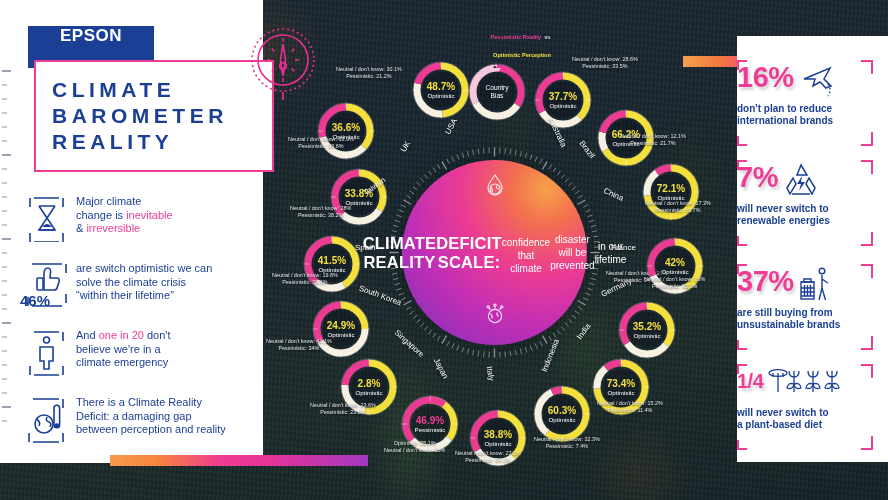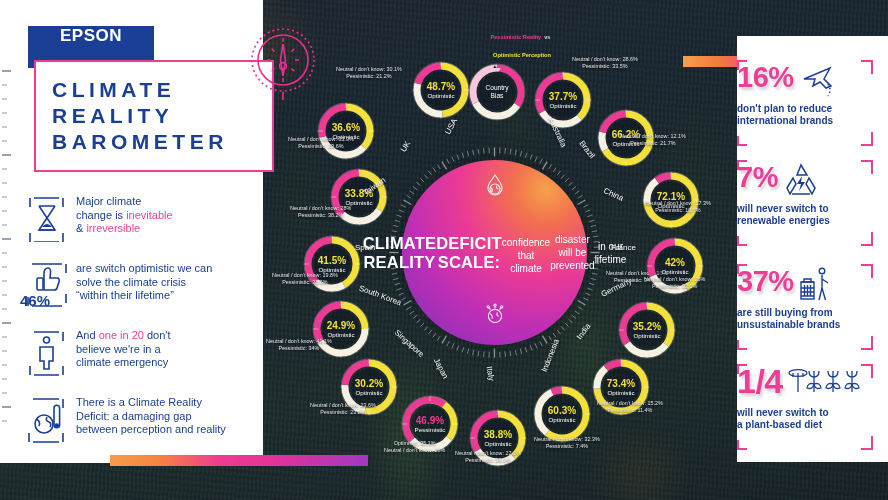--- a/index.html
+++ b/index.html
@@ -88,21 +88,21 @@
   
   .right-panel {
     position:absolute; left:737px; top:36px; width:151px; height:426px; background:#fff;
   }
   .stat { position:absolute; left:0; width:136px; height:86px; }
   .bracket { position:absolute; inset:0; pointer-events:none; }
   .bracket i { position:absolute; background:#ef3d96; }
   .stat-top { display:flex; align-items:flex-start; gap:4px; height:42px; }
   .stat-num { color:#ef3d96; font-size:29px; font-weight:bold; line-height:34px; letter-spacing:-.5px;
               text-shadow:2px 3px 3px rgba(120,120,130,.33); }
-  .stat-num.frac { font-size:34px; }
+  .stat-num.frac { font-size:20px; }
   .stat-ico { margin-top:2px; }
   .stat-desc { color:#1b3f94; font-size:10px; line-height:12.4px; font-weight:bold; margin-top:1px; }
 
   
   .center-circle {
     position:absolute; left:402px; top:160px; width:185px; height:185px; border-radius:50%;
     background: radial-gradient(circle at 78% 16%, #f7a14a 0%, #f2704f 16%, #ec3b93 40%, #c22fb4 64%, #7b2fbe 100%);
     display:flex; flex-direction:row; align-items:center; justify-content:center; text-align:center;
     box-shadow:0 0 26px rgba(0,0,0,.28);
   }
@@ -180,22 +180,22 @@
         <i style="top: 336px; width: 9px; opacity: 0.8;"></i>
         <i style="top: 350px; width: 5px; opacity: 0.45;"></i>
       </div>
 
     <div class="epson-block">
       <span class="epson-word">EPSON</span>
     </div>
 
     <div class="title-box">
       <div class="tline">CLIMATE</div>
+      <div class="tline">BAROMETER</div>
       <div class="tline">REALITY</div>
-      <div class="tline">BAROMETER</div>
     </div>
 
     <div class="bullets">
 
       <div class="bullet">
         <div class="bullet-icon">
           <svg width="44" height="48" viewBox="0 0 44 48" fill="none" stroke="#1b3f94" stroke-width="1.6">
             <path d="M9 4 H34 M38 4 V13 M38 39 V48 M9 48 H34 M5 48 V39 M5 13 V4" stroke-width="1.6"></path>
             <path d="M14 12 H30 M14 12 L22 24 L14 36 H30 L22 24 L30 12"></path>
             <path d="M14 36 H30"></path>
@@ -554,21 +554,21 @@
           <circle cx="32" cy="32" r="24" fill="none" stroke="#f6f1e2" stroke-width="7" stroke-dasharray="35.59 115.21" stroke-dashoffset="-79.02" transform="rotate(-90 32 32)"></circle>
           <circle cx="32" cy="32" r="24" fill="none" stroke="#ec3b93" stroke-width="7" stroke-dasharray="35.89 114.91" stroke-dashoffset="-114.61" transform="rotate(-90 32 32)"></circle>
     <g stroke="rgba(255,255,255,.55)" stroke-width=".8">
       <line x1="32" y1="4" x2="32" y2="9"></line>
             <line x1="32" y1="55" x2="32" y2="60"></line>
       <line x1="4" y1="32" x2="9" y2="32"></line>
             <line x1="55" y1="32" x2="60" y2="32"></line>
     </g>
         </svg>
         <div class="g-label">
-       <div class="g-val opt">30.2%</div>
+       <div class="g-val opt">2.8%</div>
        <div class="g-cap">Optimistic</div>
      </div>
       </div>
       <div class="g-country" style="left: 391px; top: 339px; transform: rotate(42deg);">Singapore</div>
       <div class="g-stats" style="left: 310px; top: 402px;"><span>Neutral / don't know: 23.6%</span><br><span>Pessimistic: 23.8%</span></div>
       <div class="gauge" style="left: 398px; top: 392px;">
         <svg width="64" height="64" viewBox="0 0 64 64">
     <circle cx="32" cy="32" r="18.5" fill="rgba(14,22,32,.55)"></circle>
     <circle cx="32" cy="32" r="28" fill="none" stroke="rgba(255,255,255,.35)" stroke-width=".7"></circle>
     <circle cx="32" cy="32" r="24" fill="none" stroke="#f3e03c" stroke-width="7" stroke-dasharray="52.93 97.87" stroke-dashoffset="0.00" transform="rotate(-90 32 32)"></circle>
@@ -686,21 +686,21 @@
             <line x1="55" y1="32" x2="60" y2="32"></line>
     </g>
         </svg>
         <div class="g-label">
        <div class="g-val opt">42%</div>
        <div class="g-cap">Optimistic</div>
      </div>
       </div>
       <div class="g-country" style="left: 611px; top: 243px; transform: rotate(0deg);">France</div>
       <div class="g-stats" style="left: 644px; top: 276px;"><span>Neutral / don't know: 26%</span><br><span>Pessimistic: 32.1%</span></div>
-      <div class="gauge" style="left: 639px; top: 168px;">
+      <div class="gauge" style="left: 639px; top: 160px;">
         <svg width="64" height="64" viewBox="0 0 64 64">
     <circle cx="32" cy="32" r="18.5" fill="rgba(14,22,32,.55)"></circle>
     <circle cx="32" cy="32" r="28" fill="none" stroke="rgba(255,255,255,.35)" stroke-width=".7"></circle>
     <circle cx="32" cy="32" r="24" fill="none" stroke="#f3e03c" stroke-width="7" stroke-dasharray="108.72 42.07" stroke-dashoffset="0.00" transform="rotate(-90 32 32)"></circle>
           <circle cx="32" cy="32" r="24" fill="none" stroke="#f6f1e2" stroke-width="7" stroke-dasharray="26.09 124.71" stroke-dashoffset="-108.72" transform="rotate(-90 32 32)"></circle>
           <circle cx="32" cy="32" r="24" fill="none" stroke="#ec3b93" stroke-width="7" stroke-dasharray="16.14 134.66" stroke-dashoffset="-134.81" transform="rotate(-90 32 32)"></circle>
     <g stroke="rgba(255,255,255,.55)" stroke-width=".8">
       <line x1="32" y1="4" x2="32" y2="9"></line>
             <line x1="32" y1="55" x2="32" y2="60"></line>
       <line x1="4" y1="32" x2="9" y2="32"></line>

